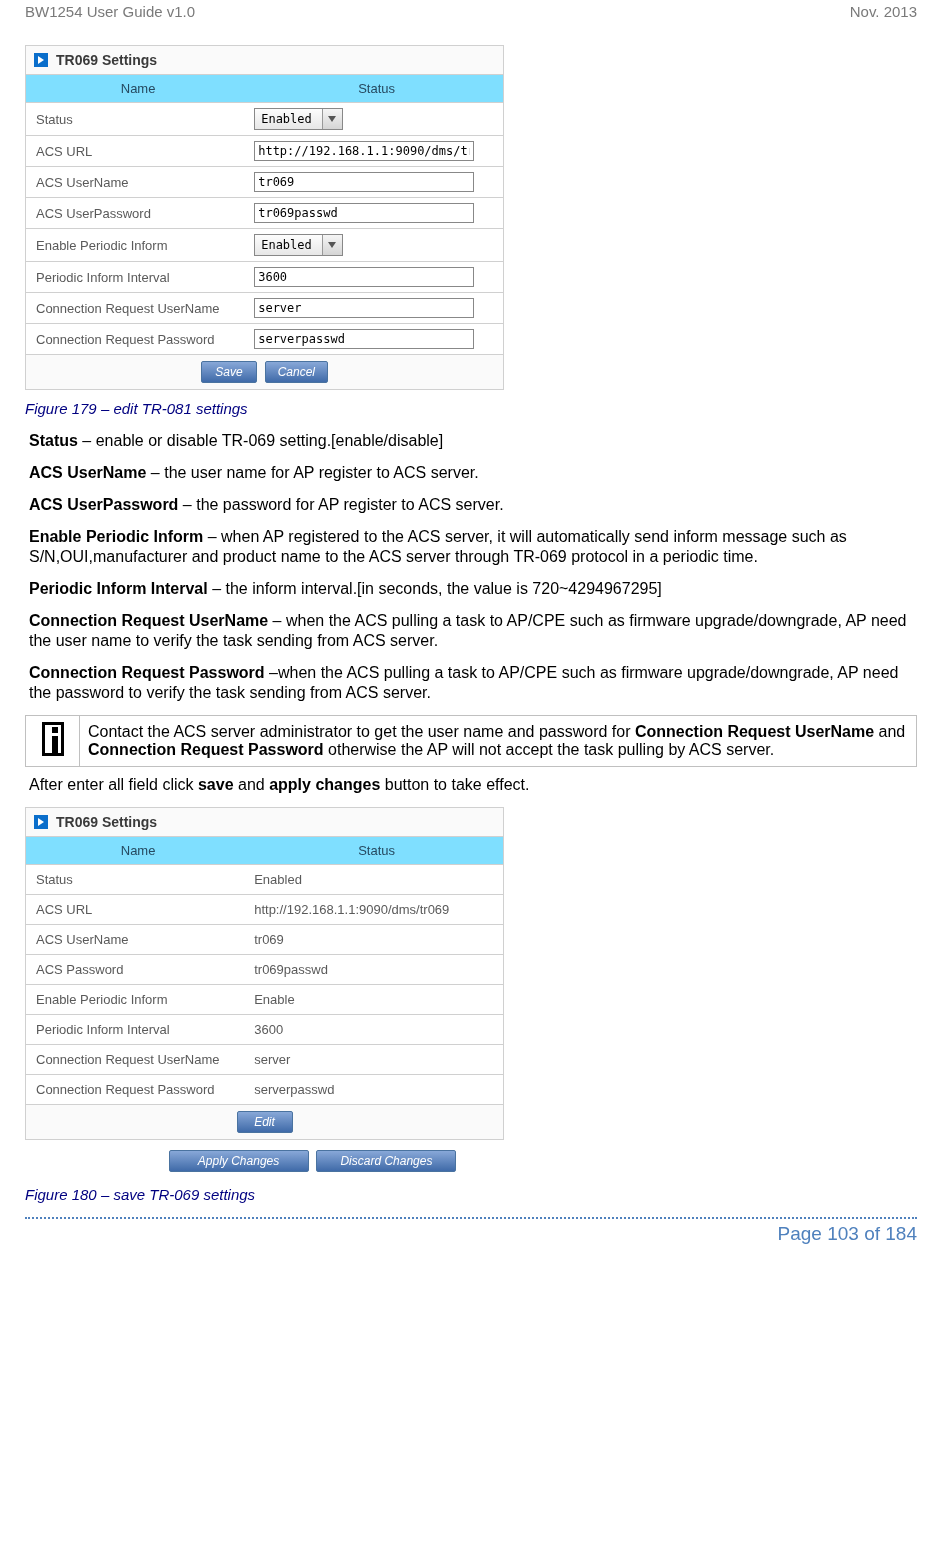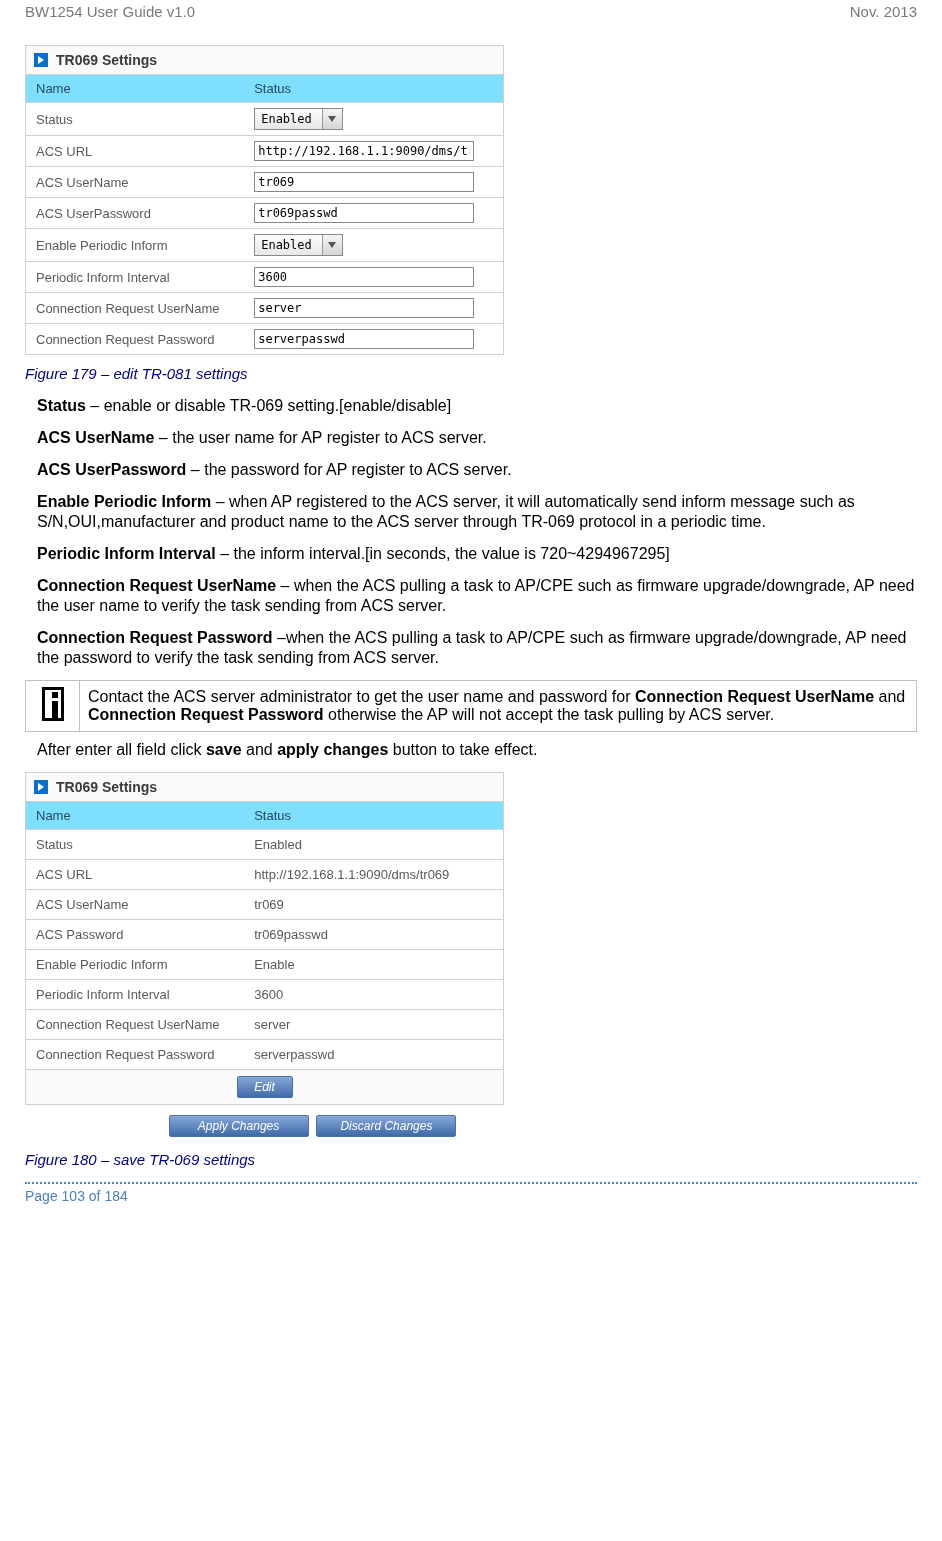--- a/index.html
+++ b/index.html
@@ -64,21 +64,21 @@
     border-bottom: 1px solid #d0d0d0;
   }
   .row {
     display: flex;
     border-bottom: 1px solid #d0d0d0;
     align-items: center;
   }
   .row:last-child { border-bottom: none; }
   .c1 { width: 47%; padding: 7px 10px; }
   .c2 { width: 53%; padding: 5px 4px; }
-  .head-row .c1, .head-row .c2 { padding-top: 6px; padding-bottom: 6px; }
+  .head-row .c1, .head-row .c2 { padding-top: 6px; padding-bottom: 6px; text-align: center; }
 
   
   .fake-select {
     display: inline-flex;
     align-items: center;
     border: 1px solid #888;
     background: linear-gradient(#fdfdfd,#e7e7e7);
     height: 22px;
     font-size: 12px;
     color: #000;
@@ -126,21 +126,21 @@
   }
   .btn-wide { min-width: 140px; padding: 3px 18px; }
 
   
   .caption {
     color: #000080;
     font-style: italic;
     margin: 10px 0 14px 0;
     font-size: 15px;
   }
-  p.body { margin: 8px 0 12px 12px; font-size: 16px; line-height: 1.25; }
+  p.body { margin: 8px 0 12px 4px; font-size: 16px; line-height: 1.25; }
   .bold { font-weight: bold; }
 
   
   table.info {
     border-collapse: collapse;
     width: 100%;
     margin-bottom: 0;
     font-size: 16px;
   }
   table.info td {
@@ -177,22 +177,23 @@
     padding: 10px 0 4px 0;
   }
 
   
   .dot-sep {
     border: none;
     border-top: 2px dotted #4f81bd;
     margin: 6px 0 4px 0;
   }
   .footer-page {
+    text-align: right;
     color: #4f81bd;
-    font-size: 14px;
+    font-size: 19px;
     padding-bottom: 8px;
   }
 </style>
 </head>
 <body>
 
 <div class="page">
 
   <div class="hdr-row">
     <span>BW1254 User Guide v1.0</span>
@@ -245,20 +246,24 @@
     </div>
     <div class="row">
       <div class="c1">Connection Request UserName</div>
       <div class="c2"><input class="text-input" value="server" style=""></div>
     </div>
     <div class="row">
       <div class="c1">Connection Request Password</div>
       <div class="c2"><input class="text-input" value="serverpasswd" style=""></div>
     </div>
 
+    <div class="btn-row">
+      <span class="btn">Save</span>
+      <span class="btn">Cancel</span>
+    </div>
   </div>
 
   <div class="caption">Figure 179 – edit TR-081 settings</div>
 
   <p class="body"><span class="bold">Status</span><span> – enable or disable TR-069 setting.[enable/disable]</span></p>
   <p class="body"><span class="bold">ACS UserName</span><span> – the user name for AP register to ACS server.</span></p>
   <p class="body"><span class="bold">ACS UserPassword</span><span> – the password for AP register to ACS server.</span></p>
   <p class="body"><span class="bold">Enable Periodic Inform</span><span> – when AP registered to the ACS server, it will automatically send inform message such as S/N,OUI,manufacturer and product name to the ACS server through TR-069 protocol in a periodic time.</span></p>
   <p class="body"><span class="bold">Periodic Inform Interval</span><span> – the inform interval.[in seconds, the value is 720~4294967295]</span></p>
   <p class="body"><span class="bold">Connection Request UserName</span><span> – when the ACS pulling a task to AP/CPE such as firmware upgrade/downgrade, AP need the user name to verify the task sending from ACS server.</span></p>

